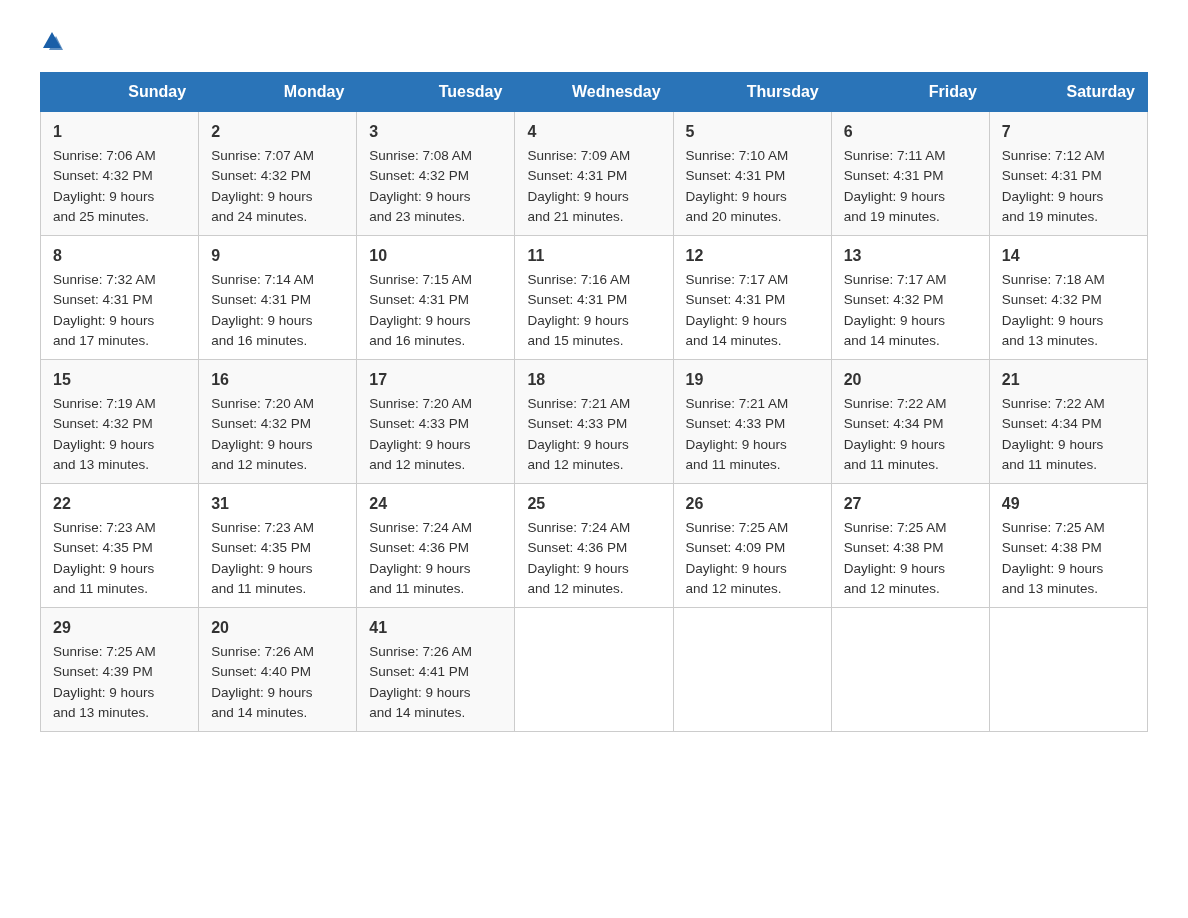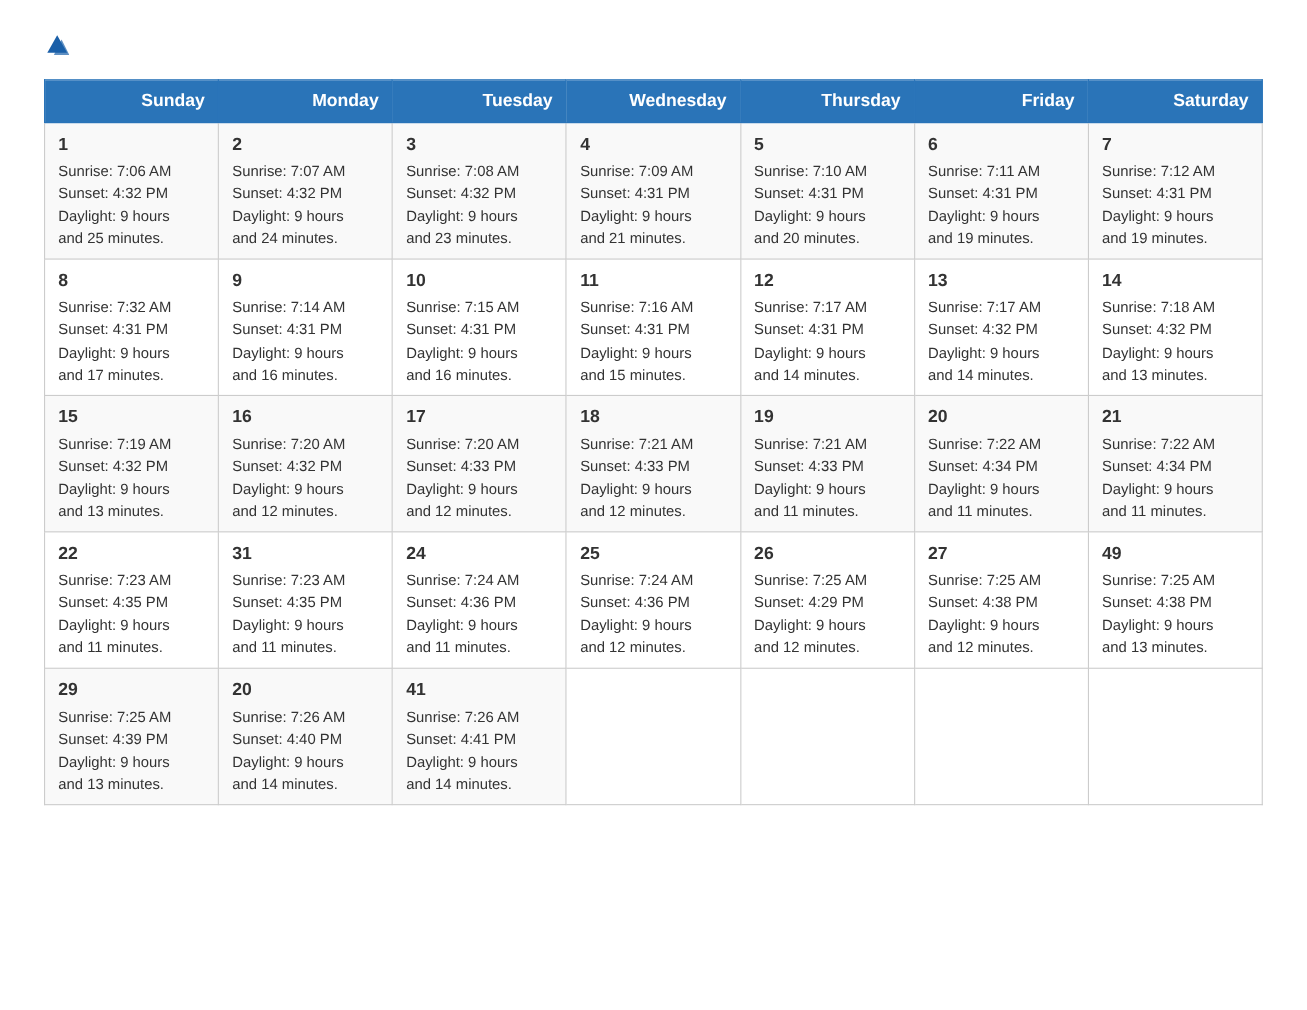--- a/index.html
+++ b/index.html
@@ -142,21 +142,21 @@
         <td><span class="day-num">18</span><span>Sunrise: 7:21 AM</span><br><span>Sunset: 4:33 PM</span><br><span>Daylight: 9 hours</span><br><span>and 12 minutes.</span></td>
         <td><span class="day-num">19</span><span>Sunrise: 7:21 AM</span><br><span>Sunset: 4:33 PM</span><br><span>Daylight: 9 hours</span><br><span>and 11 minutes.</span></td>
         <td><span class="day-num">20</span><span>Sunrise: 7:22 AM</span><br><span>Sunset: 4:34 PM</span><br><span>Daylight: 9 hours</span><br><span>and 11 minutes.</span></td>
         <td><span class="day-num">21</span><span>Sunrise: 7:22 AM</span><br><span>Sunset: 4:34 PM</span><br><span>Daylight: 9 hours</span><br><span>and 11 minutes.</span></td>
       </tr>
       <tr>
         <td><span class="day-num">22</span><span>Sunrise: 7:23 AM</span><br><span>Sunset: 4:35 PM</span><br><span>Daylight: 9 hours</span><br><span>and 11 minutes.</span></td>
         <td><span class="day-num">31</span><span>Sunrise: 7:23 AM</span><br><span>Sunset: 4:35 PM</span><br><span>Daylight: 9 hours</span><br><span>and 11 minutes.</span></td>
         <td><span class="day-num">24</span><span>Sunrise: 7:24 AM</span><br><span>Sunset: 4:36 PM</span><br><span>Daylight: 9 hours</span><br><span>and 11 minutes.</span></td>
         <td><span class="day-num">25</span><span>Sunrise: 7:24 AM</span><br><span>Sunset: 4:36 PM</span><br><span>Daylight: 9 hours</span><br><span>and 12 minutes.</span></td>
-        <td><span class="day-num">26</span><span>Sunrise: 7:25 AM</span><br><span>Sunset: 4:29 PM</span><br><span>Daylight: 9 hours</span><br><span>and 12 minutes.</span></td>
+        <td><span class="day-num">26</span><span>Sunrise: 7:25 AM</span><br><span>Sunset: 4:09 PM</span><br><span>Daylight: 9 hours</span><br><span>and 12 minutes.</span></td>
         <td><span class="day-num">27</span><span>Sunrise: 7:25 AM</span><br><span>Sunset: 4:38 PM</span><br><span>Daylight: 9 hours</span><br><span>and 12 minutes.</span></td>
         <td><span class="day-num">49</span><span>Sunrise: 7:25 AM</span><br><span>Sunset: 4:38 PM</span><br><span>Daylight: 9 hours</span><br><span>and 13 minutes.</span></td>
       </tr>
       <tr>
         <td><span class="day-num">29</span><span>Sunrise: 7:25 AM</span><br><span>Sunset: 4:39 PM</span><br><span>Daylight: 9 hours</span><br><span>and 13 minutes.</span></td>
         <td><span class="day-num">20</span><span>Sunrise: 7:26 AM</span><br><span>Sunset: 4:40 PM</span><br><span>Daylight: 9 hours</span><br><span>and 14 minutes.</span></td>
         <td><span class="day-num">41</span><span>Sunrise: 7:26 AM</span><br><span>Sunset: 4:41 PM</span><br><span>Daylight: 9 hours</span><br><span>and 14 minutes.</span></td>
         <td class="empty"></td>
         <td class="empty"></td>
         <td class="empty"></td>

